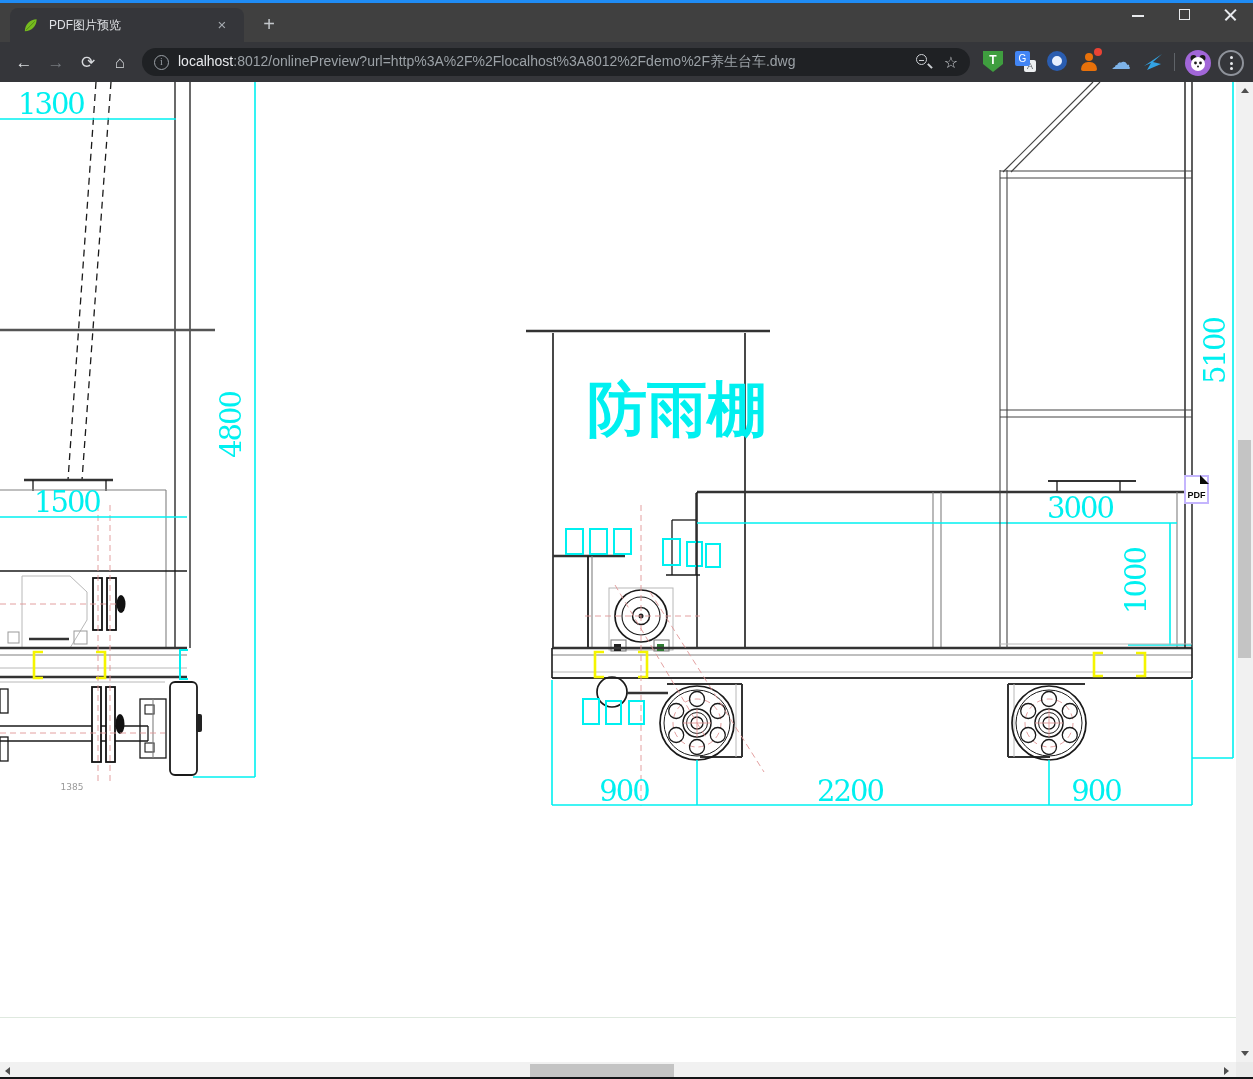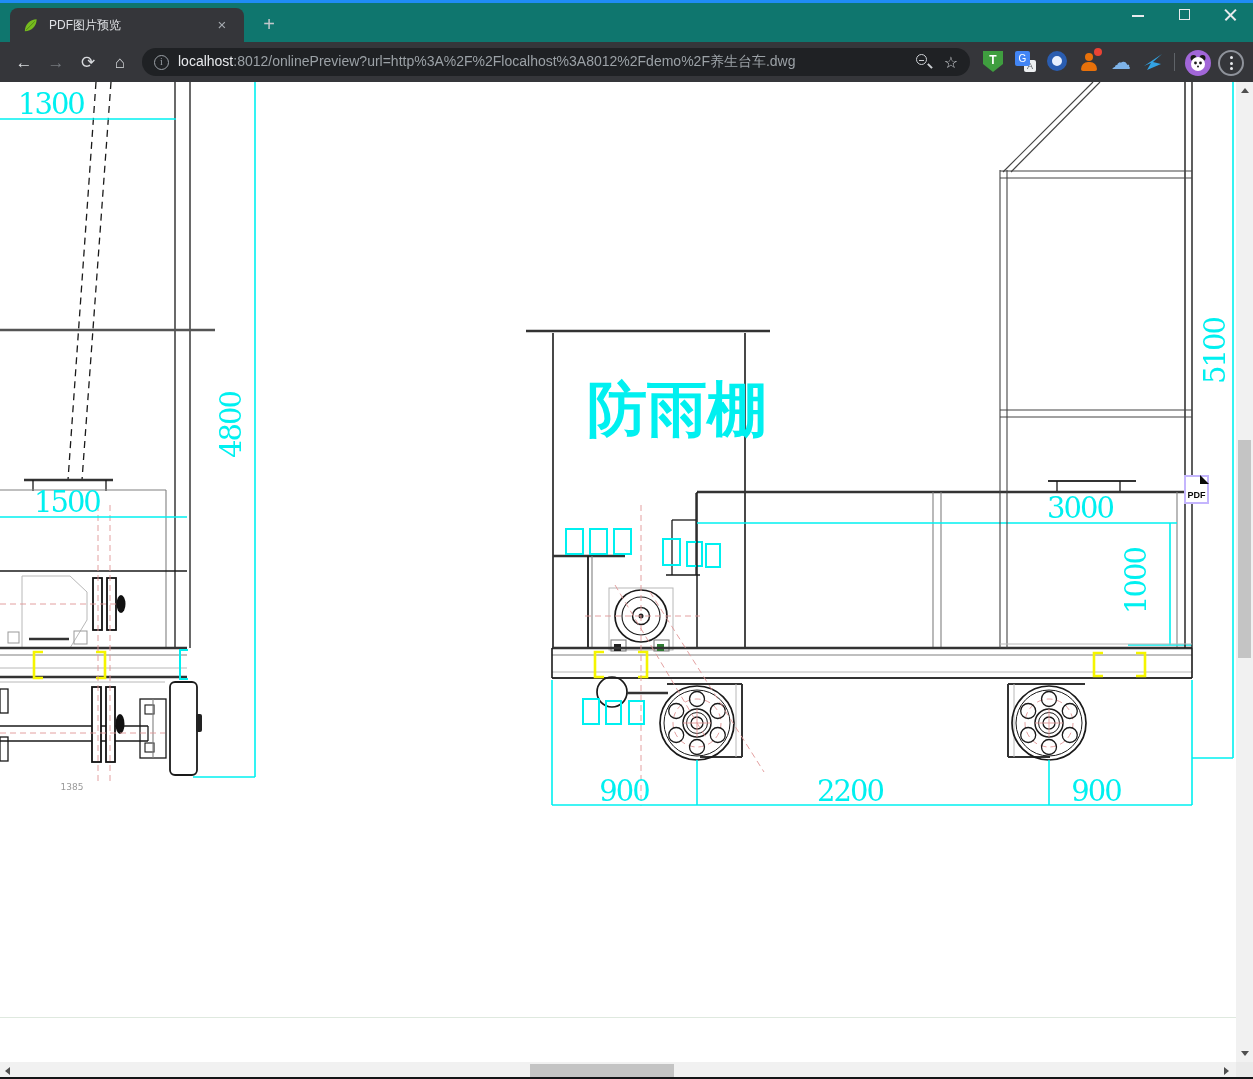--- a/index.html
+++ b/index.html
@@ -1,19 +1,19 @@
 <!DOCTYPE html>
 <html><head>
 <meta charset="utf-8">
 <style>
   * { margin:0; padding:0; box-sizing:border-box; }
   html,body { width:1253px; height:1079px; overflow:hidden; background:#1D1E21; font-family:"Liberation Sans",sans-serif; }
   .accent { position:absolute; left:0; top:0; width:1253px; height:3px; background:#1F8CF5; }
   
-  .titlebar { position:absolute; left:0; top:0; width:1253px; height:56px; background:#0f766e;text-decoration:underline; }
+  .titlebar { position:absolute; left:0; top:0; width:1253px; height:56px; background:#404040;text-decoration:underline; }
   .tab { position:absolute; left:10px; top:8px; width:234px; height:34px; background:#35363A; border-radius:8px 8px 0 0; display:flex; align-items:center; }
   .tab-title { color:#DFE1E5; font-size:12px; margin-left:10px; width:160px; white-space:nowrap; overflow:hidden; text-overflow:ellipsis; }
   .tab-close { color:#A6ABB0; font-size:15px; width:18px; height:18px; line-height:17px; text-align:center; border-radius:50%; margin-left:4px; cursor:pointer; }
   .favicon { width:17px; height:17px; margin-left:12px; flex:0 0 auto; }
   .newtab { position:absolute; left:256px; top:12px; width:26px; height:26px; color:#C3C7CB; font-size:20px; line-height:25px; text-align:center; border-radius:50%; }
   .wbtns { position:absolute; right:0; top:0; height:32px; display:flex; }
   .wbtn { width:46px; height:32px; position:relative; }
   .ic-min { position:absolute; left:17px; top:15px; width:12px; height:1.5px; background:#E8EAED; }
   .ic-max { position:absolute; left:18px; top:9px; width:11px; height:11px; border:1.5px solid #E8EAED; }
   .ic-x1,.ic-x2 { position:absolute; left:16px; top:14px; width:15px; height:1.5px; background:#E8EAED; }

